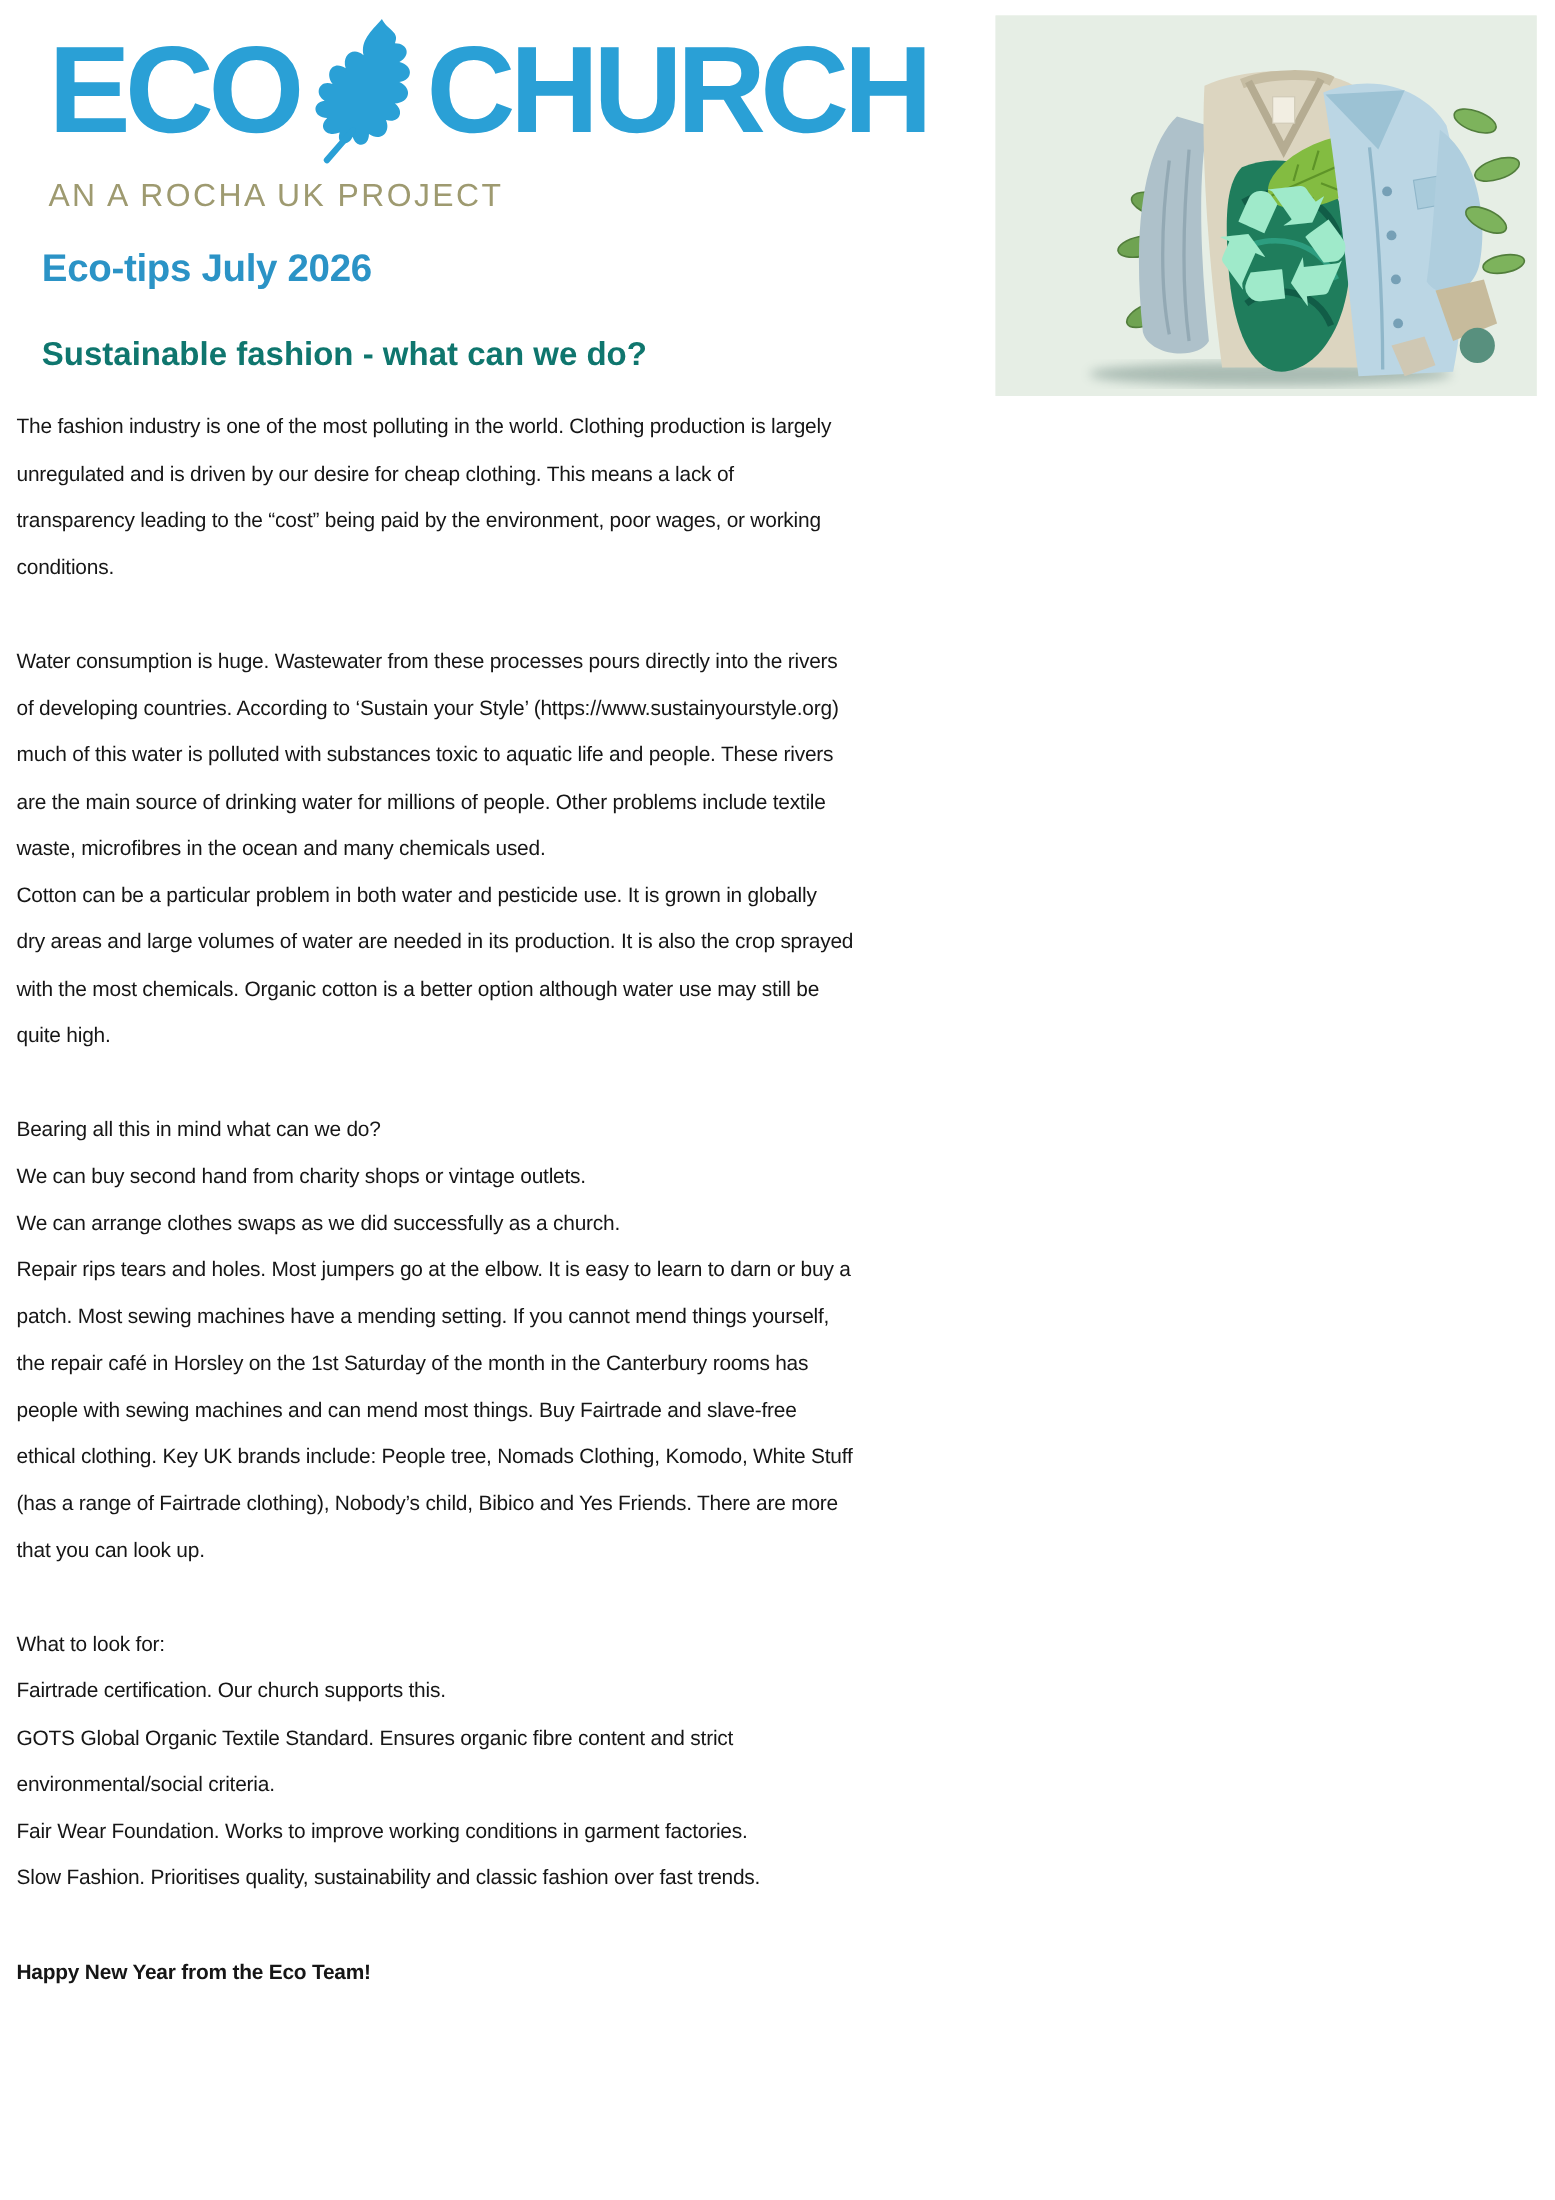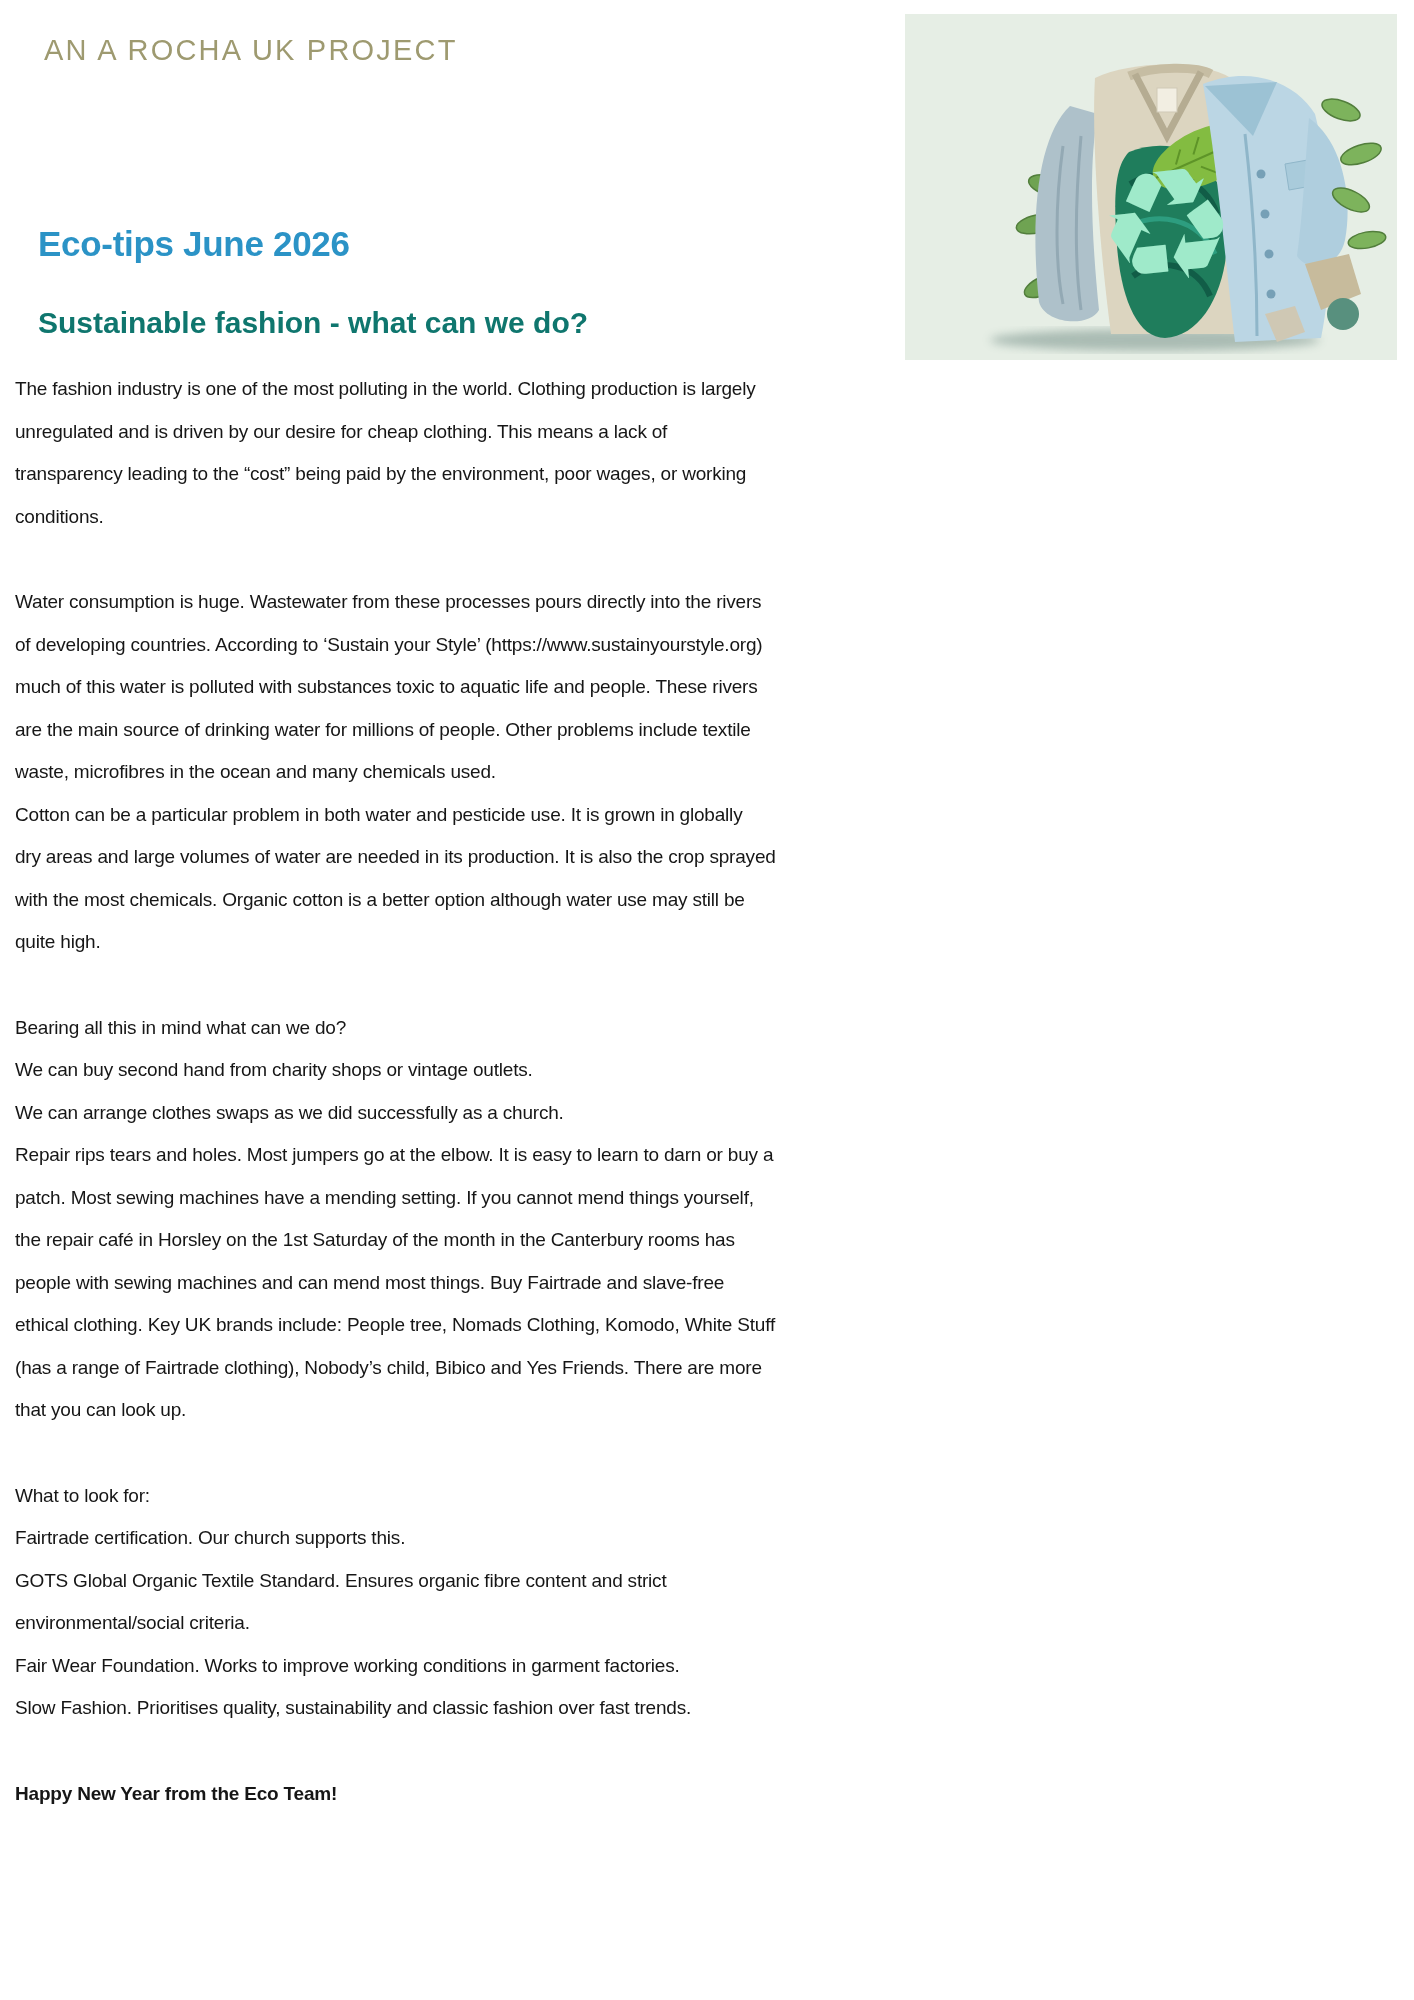--- a/index.html
+++ b/index.html
@@ -53,20 +53,30 @@
   .article .gap{margin-top:43px;}
   .article .heading{text-underline-offset:5px;}
   .article .closing{font-weight:bold;}
 </style>
 </head>
 <body>
 
 <div class="page">
 
   <div class="logo">
+    <div class="logo-row">
+      <span class="logo-word">ECO</span>
+      <span class="logo-leaf">
+        <svg viewBox="0 0 100 150" aria-hidden="true">
+          <path class="leaf-body" d="M55 4 C62 14 74 13 71 25 C84 23 88 35 78 42 C92 43 94 57 81 61 C95 65 94 79 80 82 C91 88 87 101 74 99 C81 110 72 121 60 115 C62 127 50 131 45 120 C42 131 30 130 32 118 C20 125 10 116 18 106 C5 108 0 94 13 90 C1 85 5 70 18 73 C8 63 15 50 28 56 C22 44 32 34 43 41 C38 28 46 18 55 4 Z"></path>
+          <path class="leaf-stem" d="M44 114 L24 146" fill="none"></path>
+        </svg>
+      </span>
+      <span class="logo-word">CHURCH</span>
+    </div>
     <div class="logo-sub">AN A ROCHA UK PROJECT</div>
   </div>
 
   <div class="hero">
     <svg viewBox="0 0 492 346" aria-hidden="true">
       <rect width="492" height="346" fill="#E6EEE5"></rect>
       <defs>
           <filter id="soft">
             <feGaussianBlur stdDeviation="5"></feGaussianBlur>
           </filter>
@@ -143,21 +153,21 @@
           </g>
         <g transform="translate(462 226) rotate(-10)">
             <ellipse rx="19" ry="8"></ellipse>
           </g>
       </g>
 
       <text class="recycle" x="262" y="266" font-size="155" text-anchor="middle" transform="rotate(-6 262 215)">♻</text>
     </svg>
   </div>
 
-  <h1 class="ecotips">Eco-tips June 2026</h1>
+  <h1 class="ecotips">Eco-tips July 2026</h1>
   <h2 class="subhead">Sustainable fashion - what can we do?</h2>
 
   <main class="article">
       <div class="block para">The fashion industry is one of the most polluting in the world. Clothing production is largely
 unregulated and is driven by our desire for cheap clothing. This means a lack of
 transparency leading to the “cost” being paid by the environment, poor wages, or working
 conditions.</div>
       <div class="block para gap">Water consumption is huge. Wastewater from these processes pours directly into the rivers
 of developing countries. According to ‘Sustain your Style’ (https://www.sustainyourstyle.org)
 much of this water is polluted with substances toxic to aquatic life and people. These rivers

